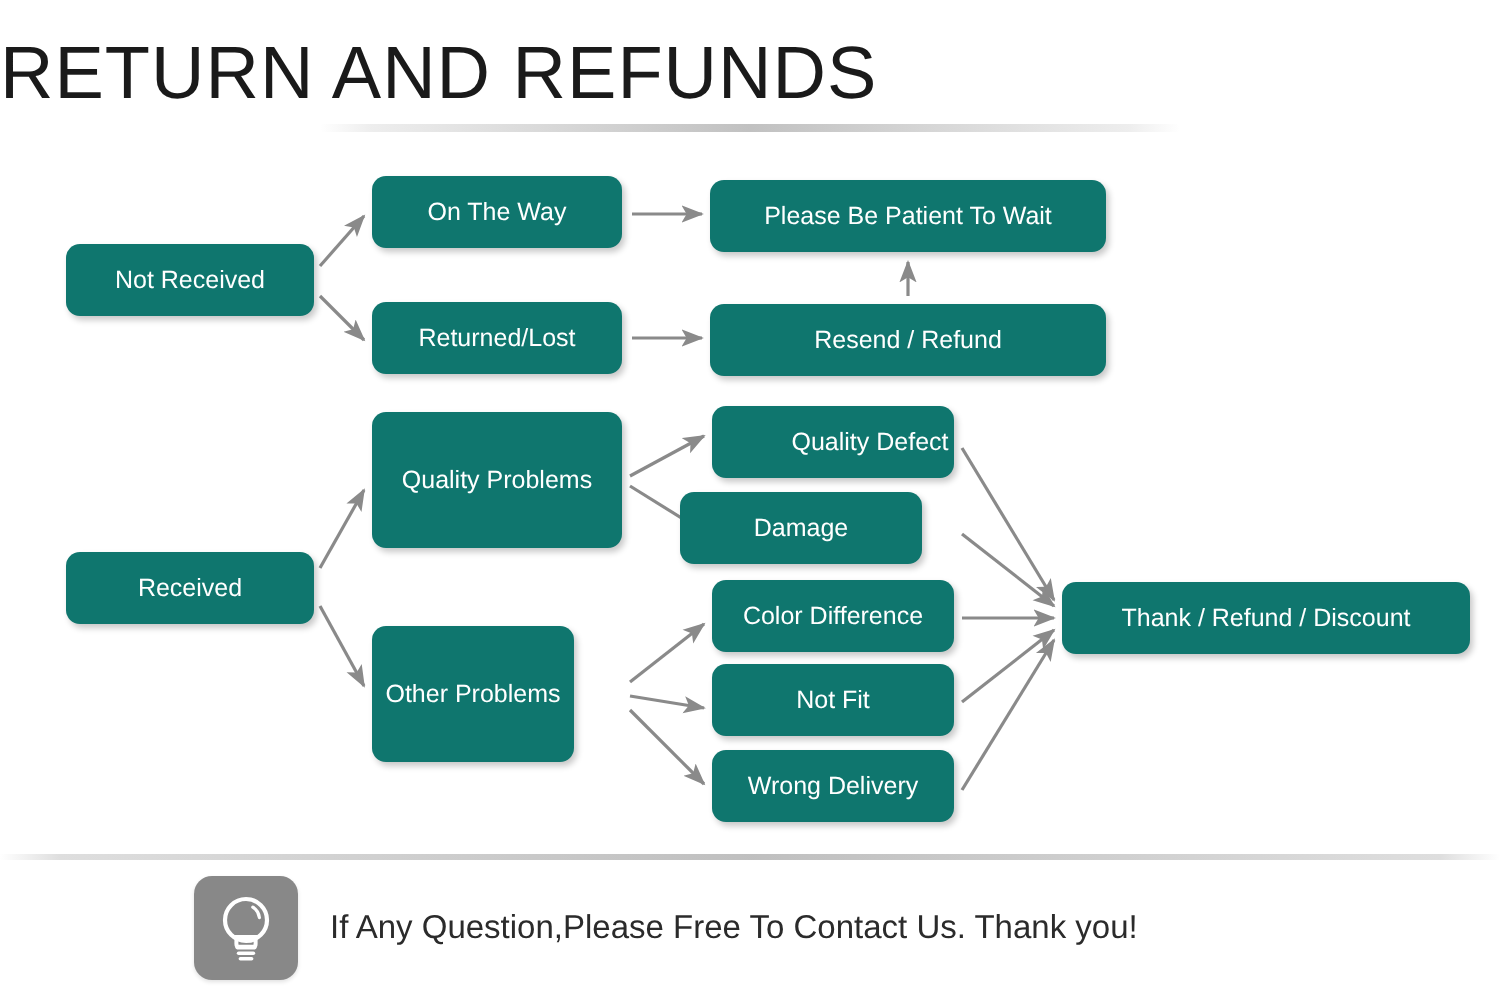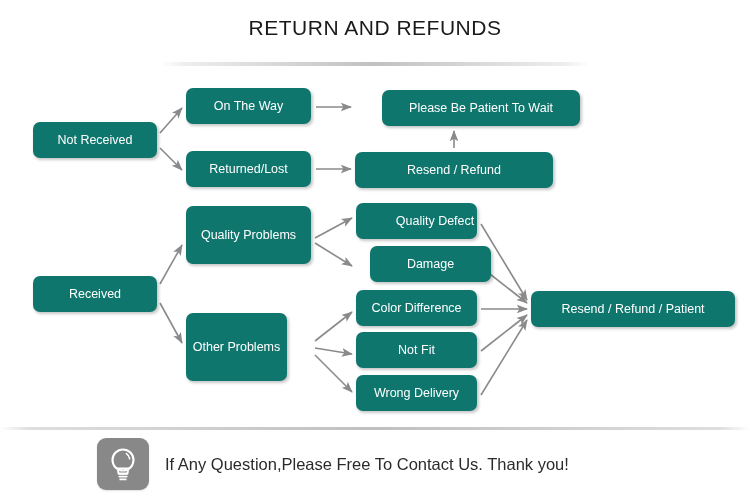--- a/index.html
+++ b/index.html
@@ -19,22 +19,22 @@
     height: 500px;
     background: #ffffff;
   }
 
   
   #title {
     position: absolute;
     left: 0;
     top: 16px;
     width: 750px;
-    text-align: center;
-    font-size: 21px;
+    text-align: left;
+    font-size: 37px;
     letter-spacing: 0.5px;
     color: #1a1a1a;
     font-weight: 400;
   }
   #title-divider {
     position: absolute;
     left: 160px;
     top: 62px;
     width: 430px;
     height: 4px;
@@ -153,31 +153,31 @@
       <line x1="481" y1="267" x2="527" y2="303"></line>
       <line x1="481" y1="309" x2="527" y2="309"></line>
       <line x1="481" y1="351" x2="527" y2="315"></line>
       <line x1="481" y1="395" x2="527" y2="320"></line>
     </g>
   </svg>
 
   <div class="node" style="left:33px;  top:122px; width:124px; height:36px;">Not Received</div>
   <div class="node" style="left:186px; top:88px;  width:125px; height:36px;">On The Way</div>
   <div class="node" style="left:186px; top:151px; width:125px; height:36px;">Returned/Lost</div>
-  <div class="node" style="left:355px; top:90px;  width:198px; height:36px;margin-left:27px;">Please Be Patient To Wait</div>
+  <div class="node" style="left:355px; top:90px;  width:198px; height:36px;">Please Be Patient To Wait</div>
   <div class="node" style="left:355px; top:152px; width:198px; height:36px;">Resend / Refund</div>
   <div class="node" style="left:33px;  top:276px; width:124px; height:36px;">Received</div>
-  <div class="node" style="left:186px; top:206px; width:125px; height:58px;">Quality Problems</div>
+  <div class="node" style="left:186px; top:206px; width:125px; height:68px;">Quality Problems</div>
   <div class="node" style="left:186px; top:313px; width:101px; height:68px;">Other Problems</div>
   <div class="node" style="left:356px; top:203px; width:121px; height:36px;padding-left:43px;">Quality Defect</div>
-  <div class="node" style="left:370px; top:246px; width:121px; height:36px;">Damage</div>
+  <div class="node" style="left:340px; top:246px; width:121px; height:36px;">Damage</div>
   <div class="node" style="left:356px; top:290px; width:121px; height:36px;">Color Difference</div>
   <div class="node" style="left:356px; top:332px; width:121px; height:36px;">Not Fit</div>
   <div class="node" style="left:356px; top:375px; width:121px; height:36px;">Wrong Delivery</div>
-  <div class="node" style="left:531px; top:291px; width:204px; height:36px;">Resend / Refund / Patient</div>
+  <div class="node" style="left:531px; top:291px; width:204px; height:36px;">Thank / Refund / Discount</div>
 
   <div id="footer-divider"></div>
   <div id="footer">
     <div id="bulb-badge">
       <svg width="34" height="38" viewBox="0 0 34 38" xmlns="http://www.w3.org/2000/svg">
         <circle cx="17" cy="15" r="10.5" fill="none" stroke="#ffffff" stroke-width="2.1"></circle>
         <path d="M20.4 8.6 a7.2 7.2 0 0 1 3.3 5.2" fill="none" stroke="#ffffff" stroke-width="1.6" stroke-linecap="round"></path>
         <path d="M12.2 23.5 L12.2 27 Q12.2 28.4 13.4 28.4 L20.6 28.4 Q21.8 28.4 21.8 27 L21.8 23.5 Z" fill="none" stroke="#ffffff" stroke-width="2"></path>
         <line x1="12.6" y1="28.8" x2="21.4" y2="28.8" stroke="#ffffff" stroke-width="1.8" stroke-linecap="round"></line>
         <line x1="13.3" y1="31.6" x2="20.7" y2="31.6" stroke="#ffffff" stroke-width="1.8" stroke-linecap="round"></line>

